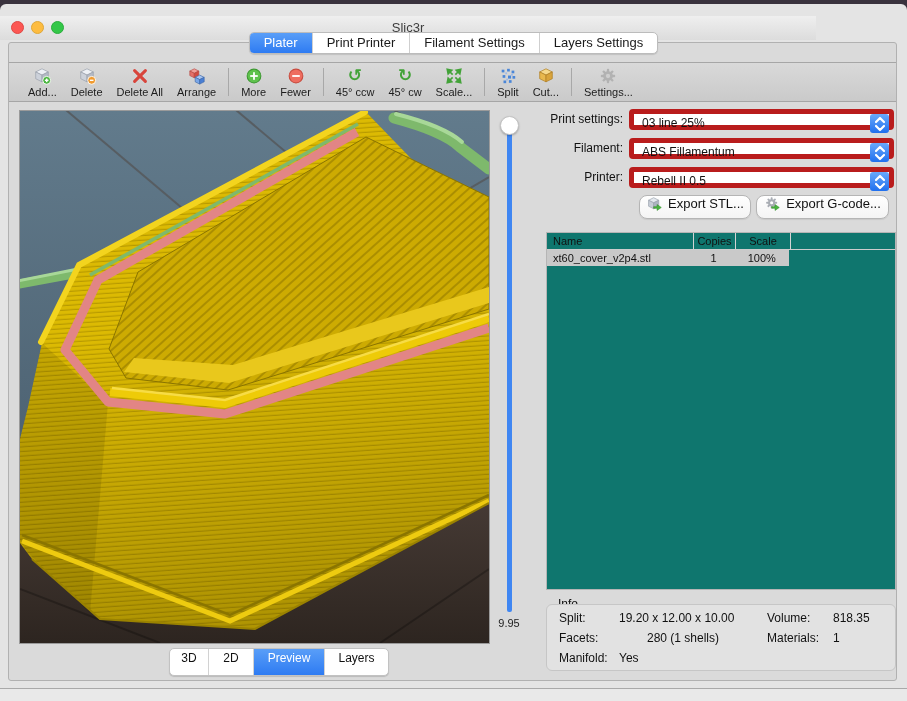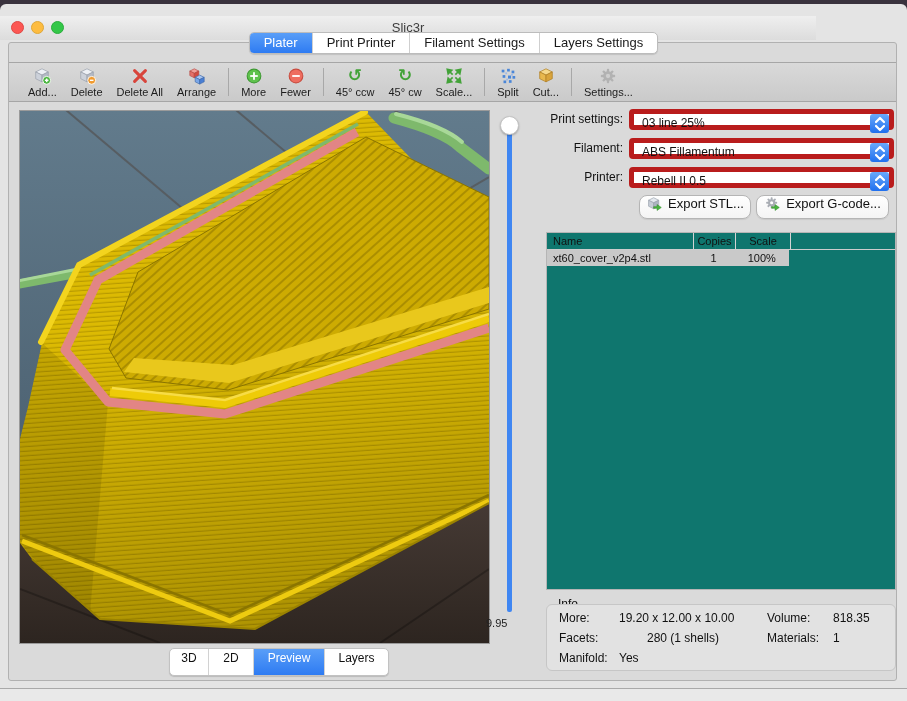--- a/index.html
+++ b/index.html
@@ -28,21 +28,21 @@
   .tb-label{font-size:11px;color:#1c1c1c;margin-top:1px;white-space:nowrap;}
   .tb-label.dim{color:#1c1c1c;}
   .tb-sep{width:1px;height:28px;background:#a8a8a8;margin:0 5px;}
   .uni{font-size:17px;line-height:15px;font-weight:bold;color:#43a339;}
   
   .viewport{position:absolute;left:10px;top:67px;width:469px;height:532px;border:1px solid #9a9a9a;box-sizing:content-box;}
   .viewport svg{display:block;}
   
   .slider-track{position:absolute;left:498px;top:83px;width:5px;height:486px;background:#3f86f2;border-radius:2px;}
   .slider-thumb{position:absolute;left:491px;top:73px;width:19px;height:19px;background:#fff;border:1px solid #c2c2c2;border-radius:50%;box-shadow:0 1px 2px rgba(0,0,0,0.25);box-sizing:border-box;}
-  .slider-value{position:absolute;left:477px;top:574px;width:46px;font-size:11px;color:#222;}
+  .slider-value{position:absolute;left:477px;top:574px;width:46px;text-align:center;font-size:11px;color:#222;}
   
   .viewtabs{position:absolute;left:160px;top:605px;height:28px;display:inline-flex;background:#fff;border:1px solid #c2c2c2;border-radius:5px;overflow:hidden;box-shadow:0 1px 1px rgba(0,0,0,0.15);box-sizing:border-box;}
   .viewtabs .vtab{font-size:12px;color:#111;line-height:18px;text-align:center;border-right:1px solid #d2d2d2;cursor:default;}
   .viewtabs .vtab:last-child{border-right:none;}
   .viewtabs .vtab.active{background:linear-gradient(#599ef8,#2e7bf2);color:#fff;}
   
   .prow{position:absolute;height:21px;}
   .prow .plabel{position:absolute;right:275px;top:3px;font-size:12px;color:#111;white-space:nowrap;}
   .combo{position:absolute;left:620px;width:265px;height:21px;background:#fff;border:5px solid #b91c1c;border-radius:4px;box-sizing:border-box;}
   .combo .cval{position:absolute;left:8px;top:2px;font-size:12px;color:#111;white-space:nowrap;}
@@ -398,21 +398,21 @@
       </div>
       <div class="trow selected">
         <div class="td w-name">xt60_cover_v2p4.stl</div>
         <div class="td w-copies c">1</div>
         <div class="td w-scale c">100%</div>
       </div>
     </div>
 
     <div class="info-title">Info</div>
     <div class="infobox">
-      <span class="ifield" style="left:12px;top:6px;">More:</span>
+      <span class="ifield" style="left:12px;top:6px;">Split:</span>
       <span class="ifield" style="left:72px;top:6px;">19.20 x 12.00 x 10.00</span>
       <span class="ifield" style="left:220px;top:6px;">Volume:</span>
       <span class="ifield" style="left:286px;top:6px;">818.35</span>
       <span class="ifield" style="left:12px;top:26px;">Facets:</span>
       <span class="ifield" style="left:72px;top:26px;margin-left:28px;">280 (1 shells)</span>
       <span class="ifield" style="left:220px;top:26px;">Materials:</span>
       <span class="ifield" style="left:286px;top:26px;">1</span>
       <span class="ifield" style="left:12px;top:46px;">Manifold:</span>
       <span class="ifield" style="left:72px;top:46px;">Yes</span>
     </div>

